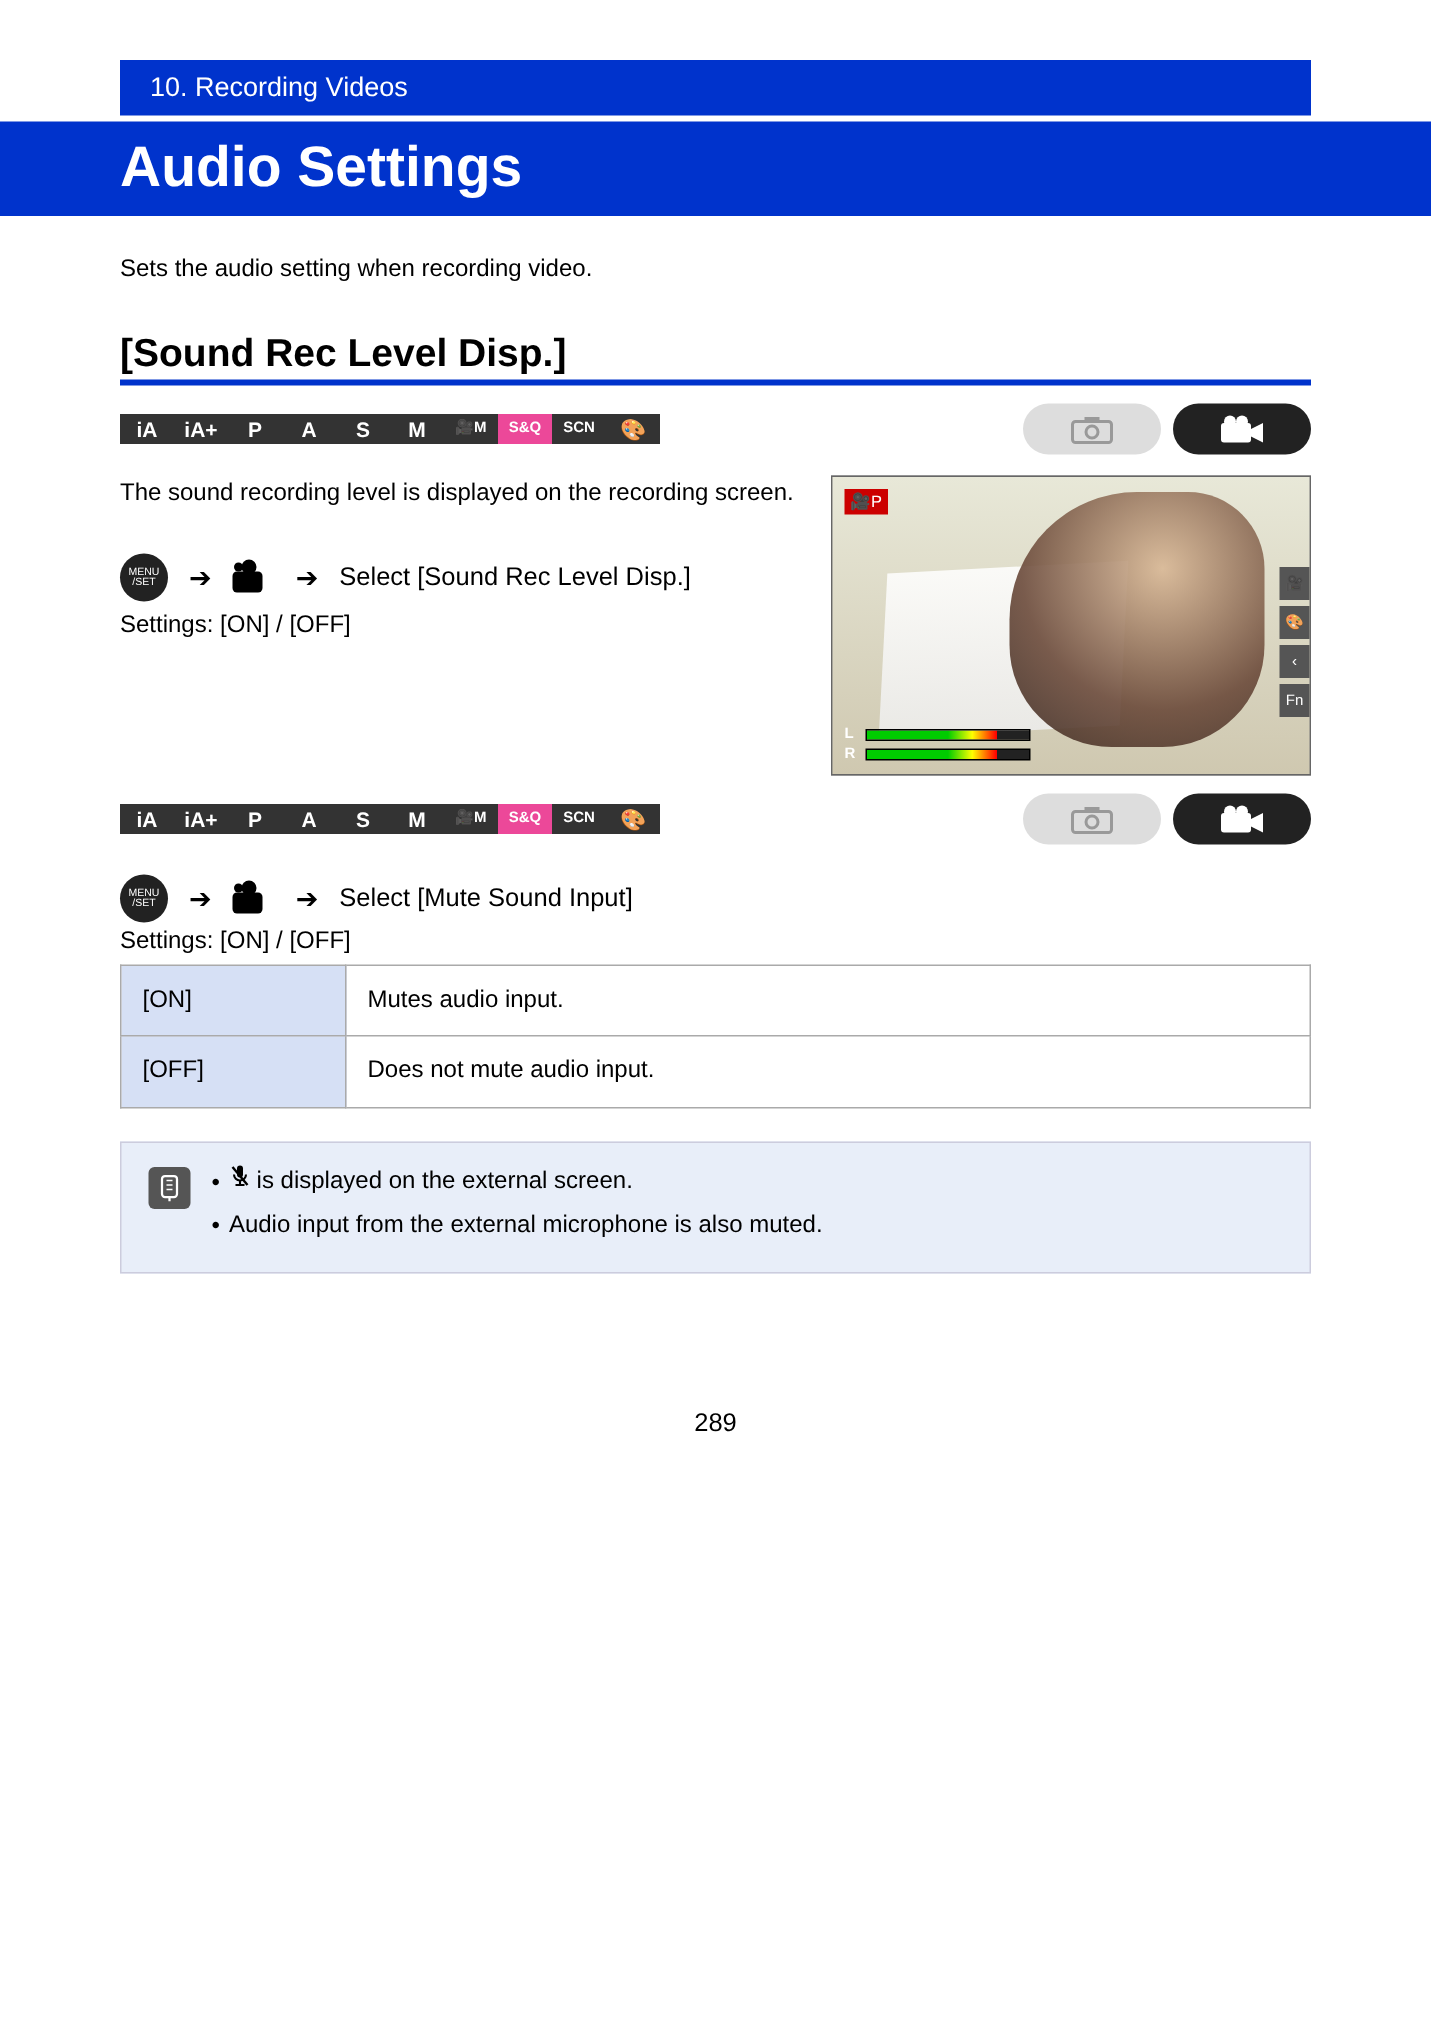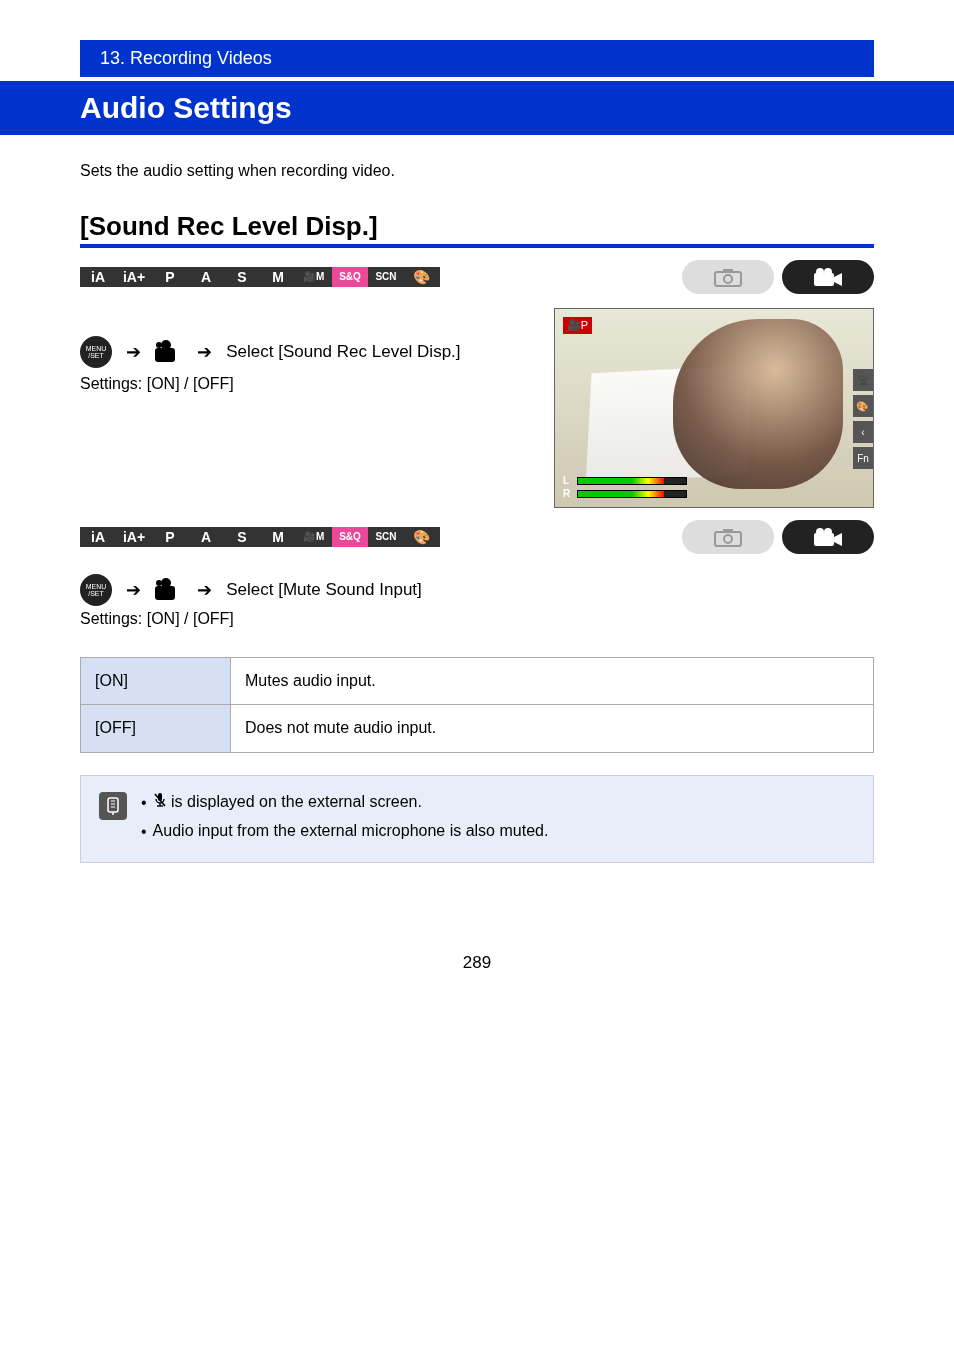--- a/index.html
+++ b/index.html
@@ -1,19 +1,19 @@
 <!DOCTYPE html>
 <html><head>
 <meta charset="utf-8">
 <style>
   * { box-sizing: border-box; margin: 0; padding: 0; }
   body { font-family: Arial, Helvetica, sans-serif; font-size: 16px; color: #000; background: #fff; width: 954px; margin: 0 auto; position: relative; }
   .page { padding: 0 80px 40px 80px; }
   .header-bar { background: #0033cc; color: #fff; padding: 8px 20px; margin-top: 40px; font-size: 18px; }
-  .title-bar { background: #0033cc; color: #fff; padding: 10px 0 10px 80px; margin-top: 4px; margin-left: -80px; margin-right: -80px; font-size: 30px; font-weight: bold; }
+  .title-bar { background: #0033cc; color: #fff; padding: 10px 0 10px 80px; margin-top: 4px; margin-left: -80px; margin-right: -80px; font-size: 38px; font-weight: bold; }
   .intro { margin-top: 24px; line-height: 1.5; }
   .section-title { font-size: 26px; font-weight: bold; margin-top: 28px; border-bottom: 4px solid #0033cc; padding-bottom: 2px; }
   .mode-row { display: flex; align-items: center; justify-content: space-between; margin-top: 12px; }
   .mode-icons { display: flex; gap: 0; }
   .mode-box { width: 36px; height: 20px; display: inline-flex; align-items: center; justify-content: center; font-size: 14px; font-weight: bold; color: #fff; }
   .mode-box.active { background: #333; }
   .mode-box.inactive { background: #ec4899; color: #fff; }
   .mbln { font-size: 10px; line-height: 1; }
   .right-icons { display: flex; gap: 8px; }
   .cap-icon { width: 92px; height: 34px; border-radius: 17px; display: flex; align-items: center; justify-content: center; }
@@ -33,39 +33,39 @@
   .preview-person { position: absolute; right: 30px; top: 10px; width: 170px; height: 170px; background: radial-gradient(circle at 60% 30%, #d9b896, #6b4a3a 60%, #3b2a22); border-radius: 50% 30% 40% 40%; opacity: 0.9; }
   .preview-stand { position: absolute; left: 34px; top: 60px; width: 160px; height: 110px; background: linear-gradient(#fff,#eee); transform: skewX(-6deg) rotate(-3deg); opacity: 0.85; }
   .preview-bg { position:absolute; inset:0; background: linear-gradient(#e8e8d8,#cfc8b0); }
   .menu-path { display: flex; align-items: center; gap: 14px; margin-top: 28px; font-size: 17px; }
   .menu-btn { width: 32px; height: 32px; border-radius: 50%; background: #222; color: #fff; display: inline-flex; flex-direction: column; align-items: center; justify-content: center; font-size: 7px; line-height: 1; }
   .arrow { font-size: 18px; }
   .movie-icon { width: 28px; height: 20px; display: inline-block; position: relative; }
   .movie-icon::before { content: ""; position: absolute; left: 0; bottom: 0; width: 20px; height: 14px; background: #000; border-radius: 3px; }
   .movie-icon::after { content: ""; position: absolute; left: 6px; top: -2px; width: 10px; height: 10px; background: #000; border-radius: 50%; box-shadow: -7px 0 0 -2px #000; }
   .settings-line { margin-top: 4px; }
-  .table { width: 100%; border-collapse: collapse; margin-top: 29px; border: 1px solid #888; }
+  .table { width: 100%; border-collapse: collapse; margin-top: 6px; border: 1px solid #888; }
   .table td { border: 1px solid #aaa; padding: 12px 14px; vertical-align: middle; line-height: 1.4; }
   .table td.left { background: #d6e0f5; width: 150px; font-size: 16px; }
   .note-box { background: #e8eef9; border: 1px solid #ccd; margin-top: 22px; padding: 14px 18px; display: flex; gap: 14px; line-height: 1.5; }
   .note-icon { width: 28px; height: 28px; background: #555; color: #fff; border-radius: 4px; display: inline-flex; align-items: center; justify-content: center; flex-shrink: 0; font-size: 14px; margin-top: 2px; }
   .note-text { flex: 1; }
   .note-text .bullet { display: flex; gap: 6px; margin-bottom: 4px; }
   .note-text .dot { margin-top: 1px; }
   .mic-off { display: inline-block; width: 14px; vertical-align: middle; text-align: center; }
   .footer { text-align: center; margin-top: 90px; font-size: 17px; }
   svg.camera-ico { width: 28px; height: 20px; }
   svg.video-ico { width: 30px; height: 20px; }
 </style>
 </head>
 <body>
 
 <div class="page">
 
-  <div class="header-bar">13. Recording Videos</div>
+  <div class="header-bar">10. Recording Videos</div>
   <div class="title-bar">Audio Settings</div>
 
   <p class="intro">Sets the audio setting when recording video.</p>
 
   <h2 class="section-title">[Sound Rec Level Disp.]</h2>
 
   <div class="mode-row">
     <div class="mode-icons">
       <span class="mode-box active">iA</span>
       <span class="mode-box active">iA+</span>
@@ -92,20 +92,21 @@
             <polygon points="21,10 29,6 29,19 21,15" fill="#fff"></polygon>
             <circle cx="7" cy="5" r="4" fill="#fff"></circle>
             <circle cx="15" cy="5" r="4" fill="#fff"></circle>
           </svg>
       </span>
     </div>
   </div>
 
   <div class="body-row">
     <div class="body-left">
+      <p>The sound recording level is displayed on the recording screen.</p>
       <div class="menu-path">
         <span class="menu-btn">
           <span>MENU</span>
           <span>/SET</span>
         </span>
         <span class="arrow">➔</span>
         <span class="movie-icon"></span>
         <span class="arrow">➔</span>
         <span>Select [Sound Rec Level Disp.]</span>
       </div>

